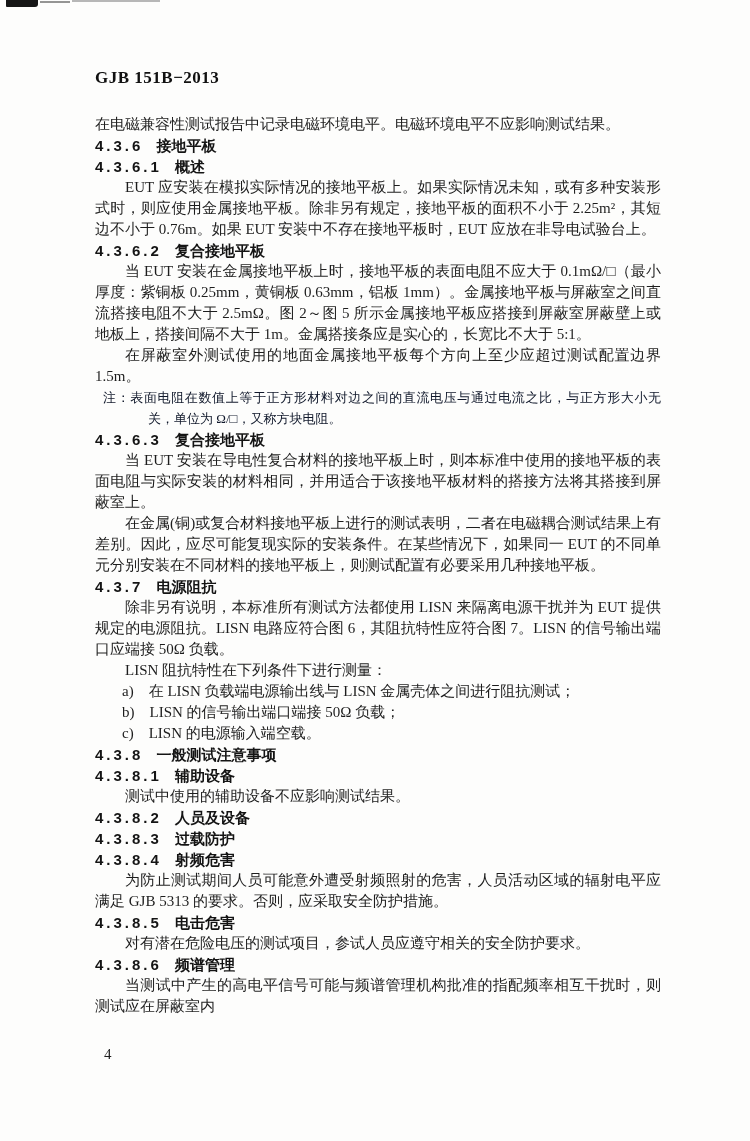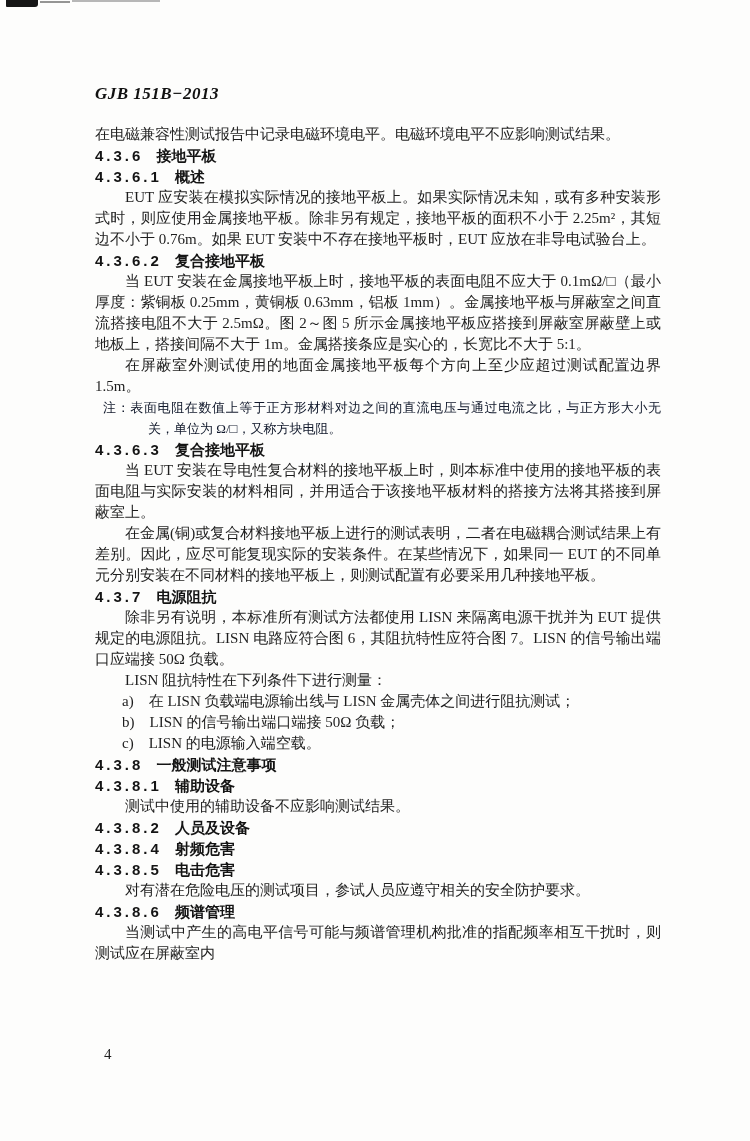--- a/index.html
+++ b/index.html
@@ -11,27 +11,26 @@
     font-family: "Liberation Serif", "DejaVu Serif", serif;
     color: #1d1d1d;
   }
   
   .artifact { position: absolute; background: #161616; }
   .artifact.a1 { left: 6px; top: 0; width: 32px; height: 7px; border-radius: 0 0 3px 1px; }
   .artifact.a2 { left: 40px; top: 1px; width: 30px; height: 2px; opacity: .45; }
   .artifact.a3 { left: 72px; top: 0; width: 88px; height: 2px; opacity: .3; }
 
   .std-header {
-    position: absolute; left: 95px; top: 84px;
+    position: absolute; left: 95px; top: 68px;
     font-weight: bold; font-size: 17px; letter-spacing: .5px;
     color: #111;
-    font-style: italic;
   }
   .content {
-    position: absolute; left: 95px; top: 124px; width: 566px;
+    position: absolute; left: 95px; top: 114px; width: 566px;
     font-size: 15px; line-height: 21px;
   }
   .content p { margin: 0; text-align: justify; }
   .para { text-indent: 2em; }
   .cont { text-indent: 0; }
   .h2 {
     font-family: "Liberation Sans", "DejaVu Sans", sans-serif;
     font-weight: bold; color: #141414;
     margin: 2px 0 0 0; line-height: 21px; font-size: 15px;
     white-space: nowrap;
@@ -79,22 +78,24 @@
   <p class="li">a)　在 LISN 负载端电源输出线与 LISN 金属壳体之间进行阻抗测试；</p>
   <p class="li">b)　LISN 的信号输出端口端接 50Ω 负载；</p>
   <p class="li">c)　LISN 的电源输入端空载。</p>
 
   <p class="h2"><span class="hnum">4.3.8</span><span class="htitle">一般测试注意事项</span></p>
   <p class="h2"><span class="hnum">4.3.8.1</span><span class="htitle">辅助设备</span></p>
   <p class="para">测试中使用的辅助设备不应影响测试结果。</p>
 
   <p class="h2"><span class="hnum">4.3.8.2</span><span class="htitle">人员及设备</span></p>
 
+  <p class="h2"><span class="hnum">4.3.8.3</span><span class="htitle">过载防护</span></p>
 
   <p class="h2"><span class="hnum">4.3.8.4</span><span class="htitle">射频危害</span></p>
+  <p class="para">为防止测试期间人员可能意外遭受射频照射的危害，人员活动区域的辐射电平应满足 GJB 5313 的要求。否则，应采取安全防护措施。</p>
 
   <p class="h2"><span class="hnum">4.3.8.5</span><span class="htitle">电击危害</span></p>
   <p class="para">对有潜在危险电压的测试项目，参试人员应遵守相关的安全防护要求。</p>
 
   <p class="h2"><span class="hnum">4.3.8.6</span><span class="htitle">频谱管理</span></p>
   <p class="para">当测试中产生的高电平信号可能与频谱管理机构批准的指配频率相互干扰时，则测试应在屏蔽室内</p>
 </div>
 
 <div class="page-number">4</div>
 

